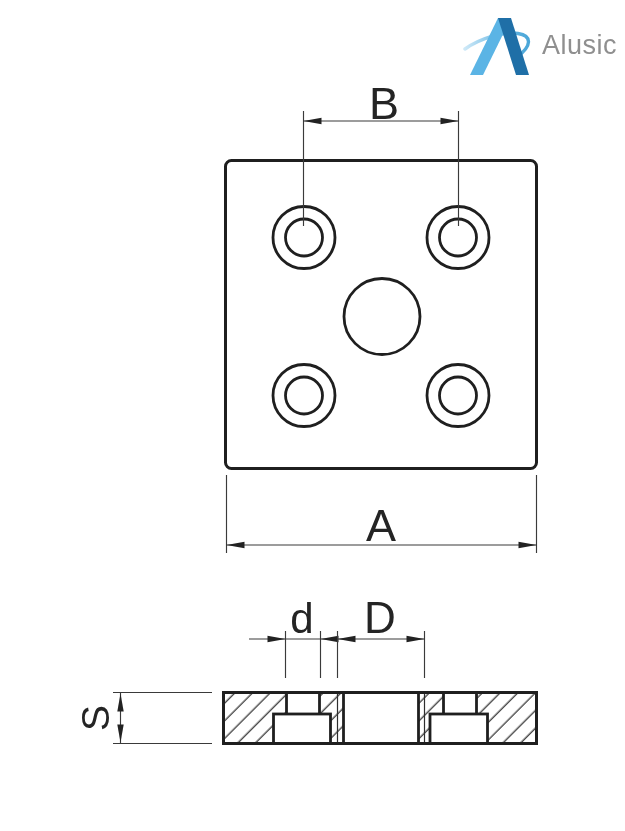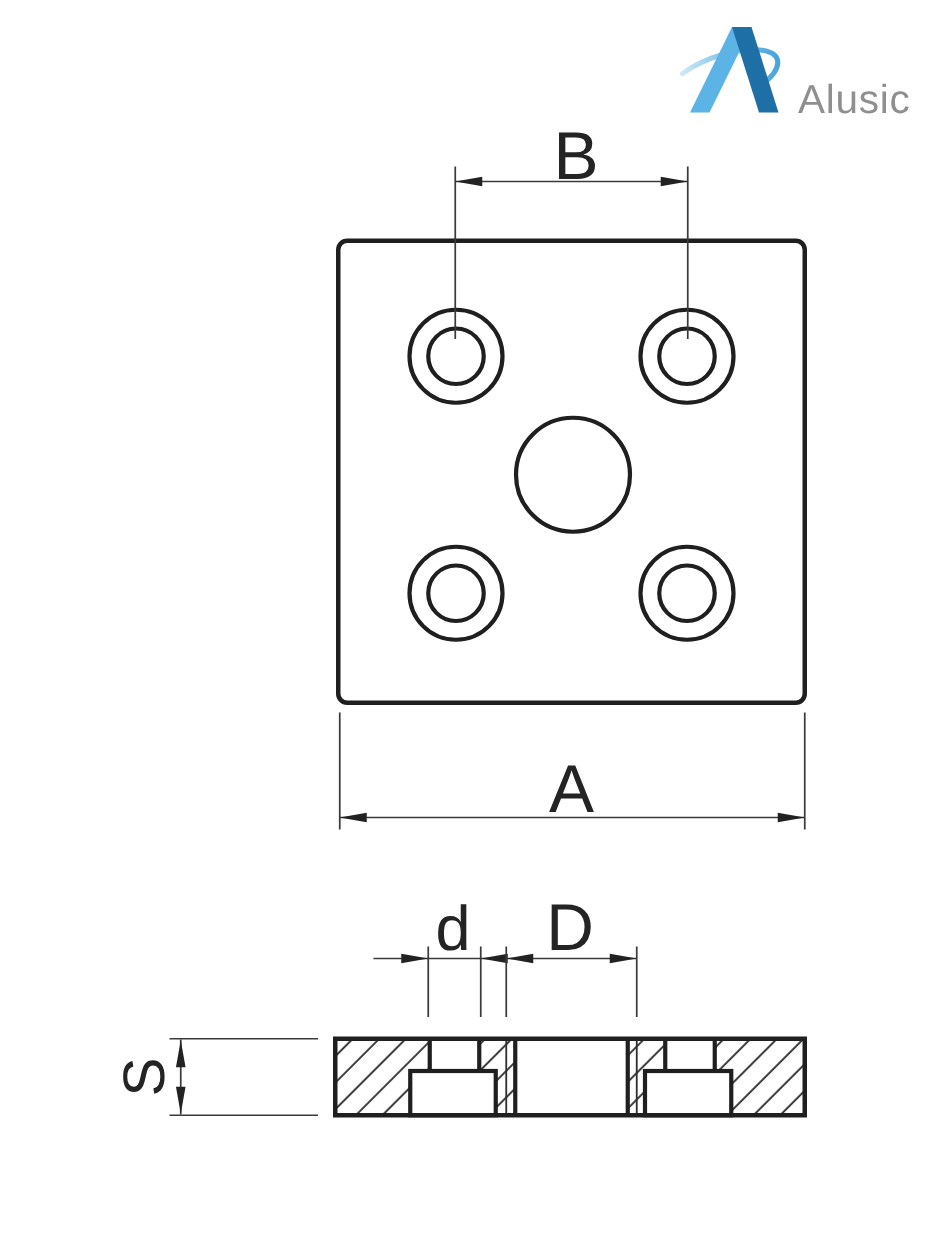--- a/index.html
+++ b/index.html
@@ -1,18 +1,18 @@
 <!DOCTYPE html>
 <html><head>
 <meta charset="utf-8">
 <style>
   html,body{margin:0;padding:0;background:#ffffff;}
   .page{position:relative;width:625px;height:831px;background:#ffffff;overflow:hidden;
         font-family:"Liberation Sans",sans-serif;}
-  .logo{position:absolute;left:452px;top:10px;display:flex;align-items:flex-end;}
+  .logo{position:absolute;left:462px;top:10px;display:flex;align-items:center;}
   .logo-text{color:#8f8f8f;font-size:27px;letter-spacing:.5px;margin-left:4px;line-height:1;
              font-family:"Liberation Sans",sans-serif;}
   svg.drawing{position:absolute;left:0;top:0;}
   .dim-label{font-family:"Liberation Sans",sans-serif;fill:#242424;}
   .thin{stroke:#3a3a3a;stroke-width:1.15;}
   .thick{stroke:#1f1f1f;stroke-width:2.8;fill:none;}
   .arrow{fill:#222222;stroke:none;}
 </style>
 </head>
 <body>

